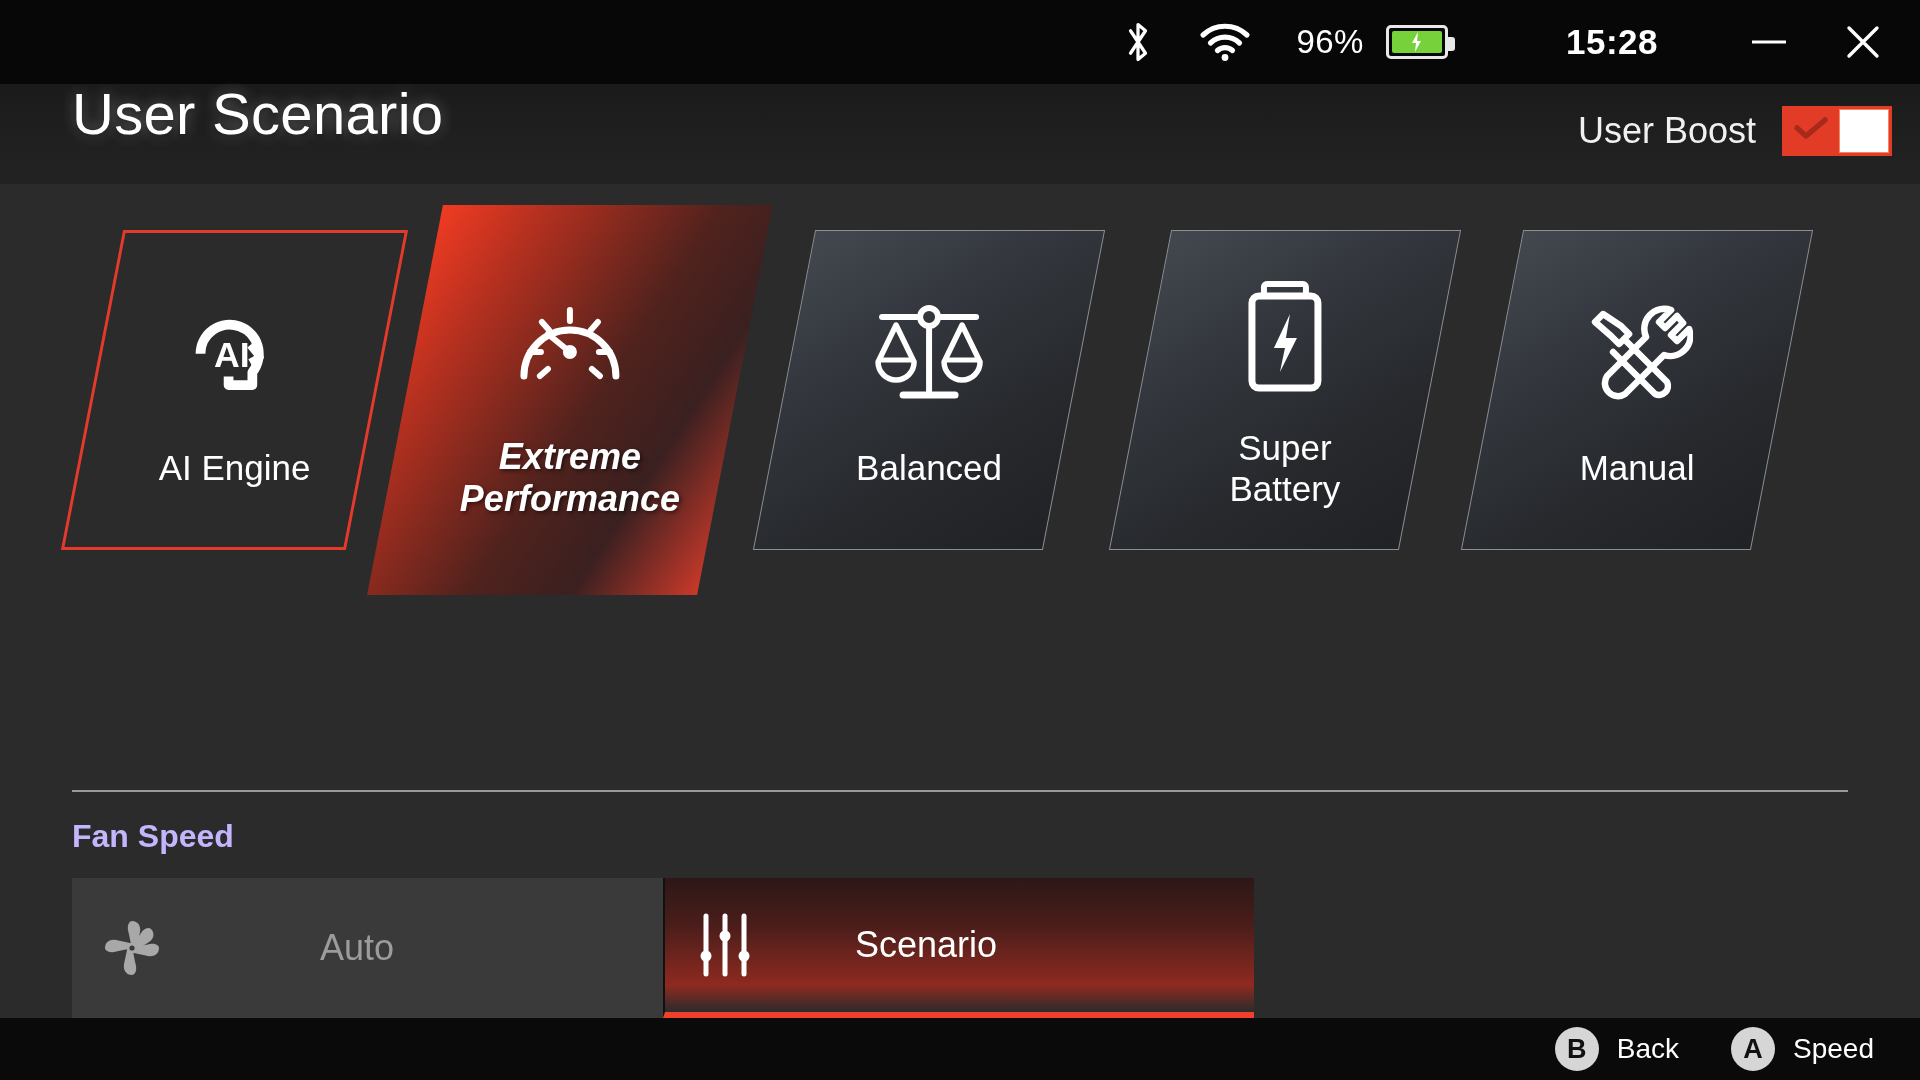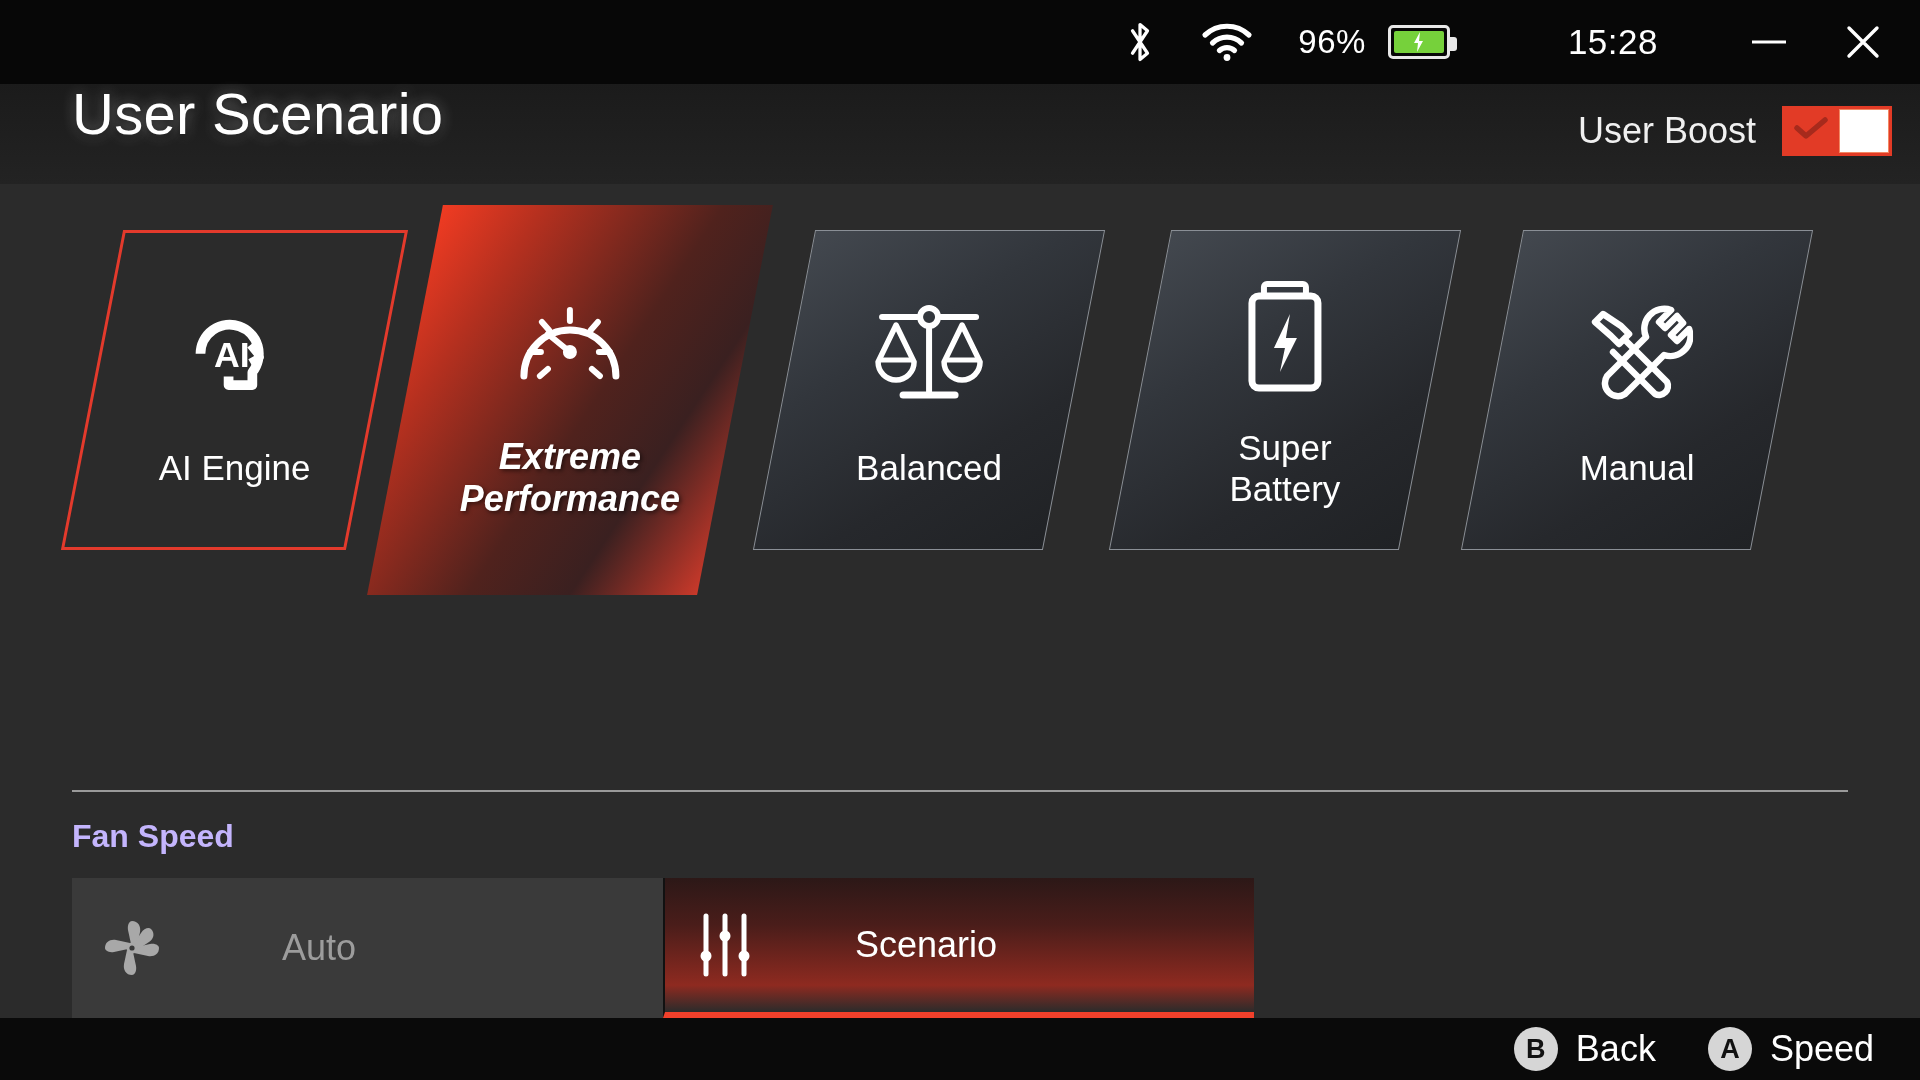--- a/index.html
+++ b/index.html
@@ -33,21 +33,21 @@
   }
   .sb-batt::after {
     content:""; position:absolute; right:-10px; top:9px;
     width:7px; height:14px; background:#e8e8e8; border-radius:0 3px 3px 0;
   }
   .sb-batt-fill {
     background:#76d13b; width:100%; height:100%; border-radius:2px;
     display:flex; align-items:center; justify-content:center;
   }
   .sb-time {
-    font-size:35px; font-weight:400; color:#fff; letter-spacing:.5px;
+    font-size:35px; font-weight:700; color:#fff; letter-spacing:.5px;
     margin-right:72px;
   }
   .win-btn {
     width:62px; height:62px; display:flex; align-items:center; justify-content:center;
     cursor:default;
   }
   .win-min { margin-right:24px; }
 
   
   .header {
@@ -152,21 +152,21 @@
     display:flex; height:140px; width:1182px;
   }
   .fan-tab {
     display:flex; align-items:center; height:140px; position:relative;
   }
   .fan-tab .tab-icon {
     width:120px; display:flex; align-items:center; justify-content:center;
   }
   .fan-tab .tab-text { font-size:36px; }
   #tab-auto {
-    width:591px; background:#3a3a3a;
+    width:591px; background:#3a3a3a;gap:38px;
   }
   #tab-auto .tab-text { color:#9c9c9c; padding-left:90px; }
   #tab-advanced {
     width:591px;
     background:linear-gradient(180deg,#2c1817 0%,#4a1d1a 35%,#8e2a20 80%,#b0332400 100%);
     border-bottom:6px solid #f0402b;
     border-left:2px solid #111;
   }
   #tab-advanced .tab-text { color:#fff; padding-left:70px; }
 
@@ -177,21 +177,21 @@
     display:flex; align-items:center; justify-content:flex-end;
     padding-right:46px; gap:0;
   }
   .hint { display:flex; align-items:center; margin-left:52px; }
   .hint-badge {
     width:44px; height:44px; border-radius:50%;
     background:#d6d6d6; color:#111;
     display:flex; align-items:center; justify-content:center;
     font-size:27px; font-weight:700; margin-right:18px;
   }
-  .hint-text { font-size:36px; color:#fff; }
+  .hint-text { font-size:28px; color:#fff; }
   svg { display:block; }
 </style>
 </head>
 <body>
 
 <div id="app">
 
   <div class="statusbar">
 
     <span class="sb-icon sb-bt">

